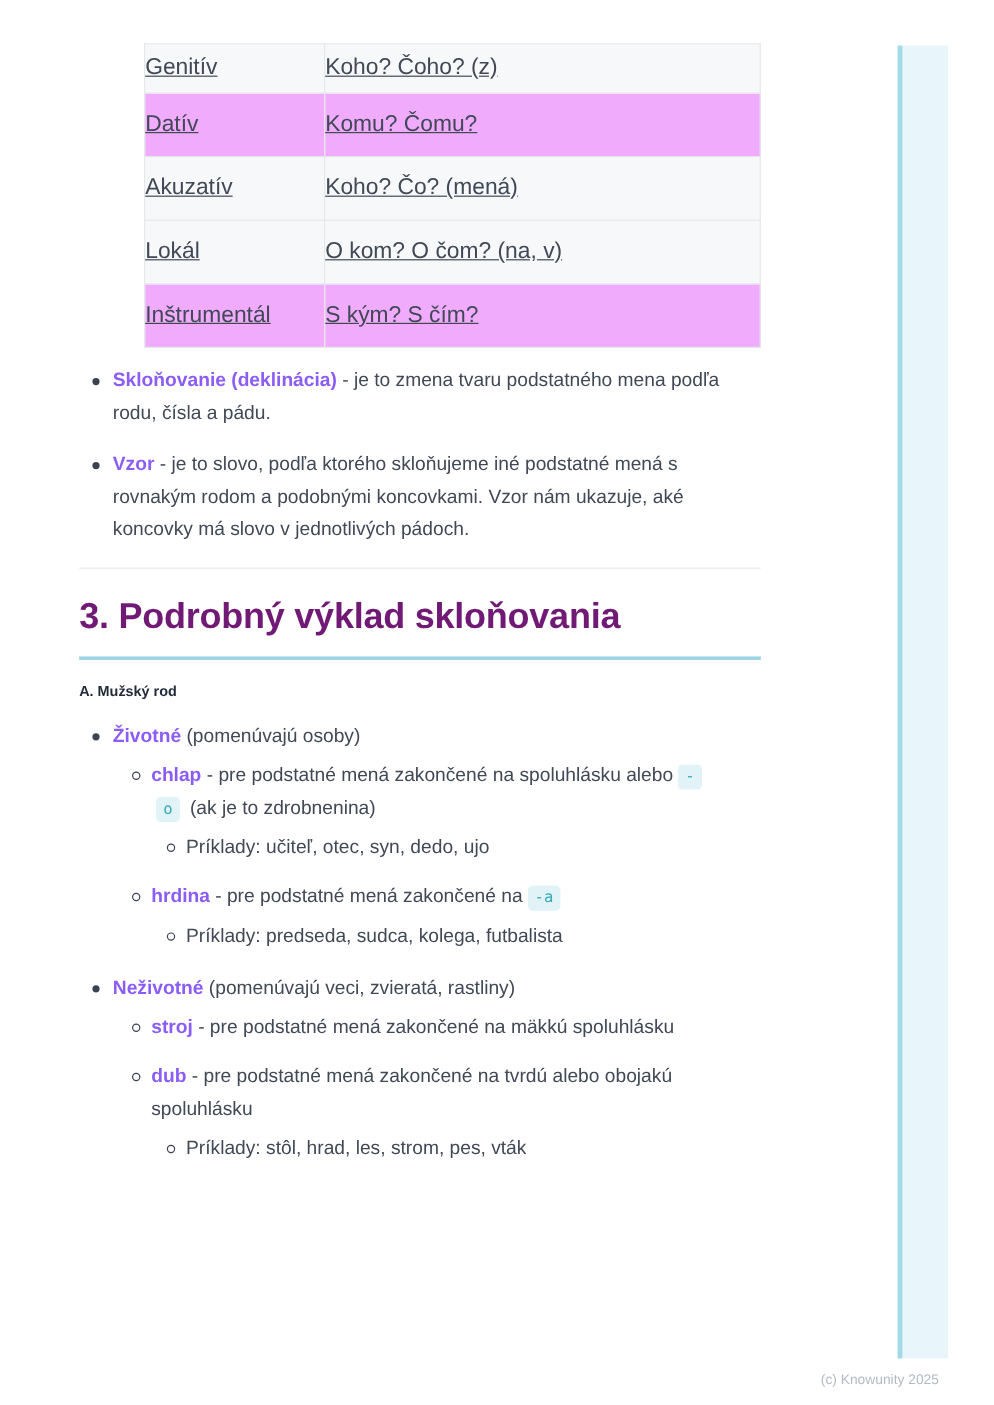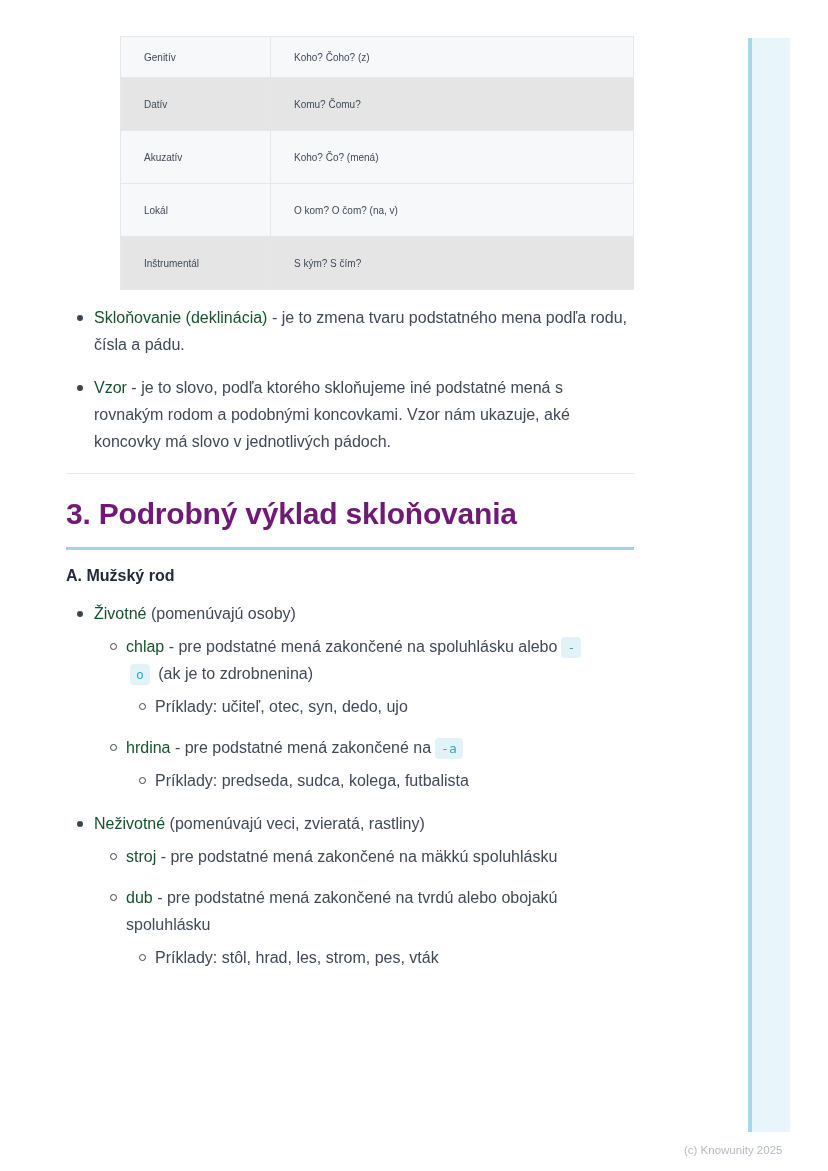--- a/index.html
+++ b/index.html
@@ -35,26 +35,26 @@
   }
   
   .case-table {
     margin-left:54px;
     width:514px;
     border-collapse:collapse;
     table-layout:fixed;
   }
   .case-table td {
     border:1px solid #e5e8eb;
-    font-size:10px;
+    font-size:19px;
     color:#414957;
-    padding-left:23px;
     vertical-align:middle;
+    text-decoration:underline;
   }
-  .case-table tr { height:53px; background:#e5e5e5; }
+  .case-table tr { height:53px; background:#f0abfc; }
   .case-table tr:first-child { height:41px; }
   .case-table tr.striped { background:#f7f8fa; }
   .case-table .col-case { width:150px; }
   
   ul { list-style:none; }
   li { position:relative; font-size:16px; line-height:27px; }
   .lvl1 { padding-left:28px; }
   .lvl1 > li { margin-bottom:16px; }
   .lvl1 > li::before {
     content:""; position:absolute; left:-17px; top:11px;
@@ -66,21 +66,21 @@
     content:""; position:absolute; left:-16px; top:10px;
     width:5px; height:5px; border-radius:50%;
     border:1.5px solid #3b4251; background:transparent;
   }
   .lvl3 { padding-left:29px; margin-top:6px; }
   .lvl3 > li::before {
     content:""; position:absolute; left:-16px; top:10px;
     width:5px; height:5px; border-radius:50%;
     border:1.5px solid #3b4251; background:transparent;
   }
-  .b { font-weight:400; color:#14532d; }
+  .b { font-weight:700; color:#8b5cf6; }
   .ex { color:#414957; }
   .chip {
     display:inline-block;
     background:#e2f3f8;
     color:#33a9bd;
     font-family:"DejaVu Sans Mono","Liberation Mono",monospace;
     font-size:13px;
     line-height:17px;
     padding:2px 6px;
     border-radius:4px;
@@ -96,21 +96,21 @@
     font-weight:700; color:#701a75;
     letter-spacing:-0.2px;
   }
   .heading-underline { height:3px; background:#9fd6e6; margin-top:13px; }
   p.intro { margin-top:14px; font-size:16px; line-height:27px; color:#414957; }
   h3.sub-heading {
     margin-top:24px;
     font-size:22px; line-height:30px;
     font-weight:700; color:#35c4dd;
   }
-  .group-label { margin-top:14px; font-size:16px; line-height:24px; font-weight:700; color:#232a38; }
+  .group-label { margin-top:14px; font-size:12px; line-height:24px; font-weight:700; color:#232a38; }
   .gender-list { margin-top:12px; }
 </style>
 </head>
 <body>
 
 <div class="side-bar"></div>
 <div class="watermark">(c) Knowunity 2025</div>
 
 <div class="content">
 

